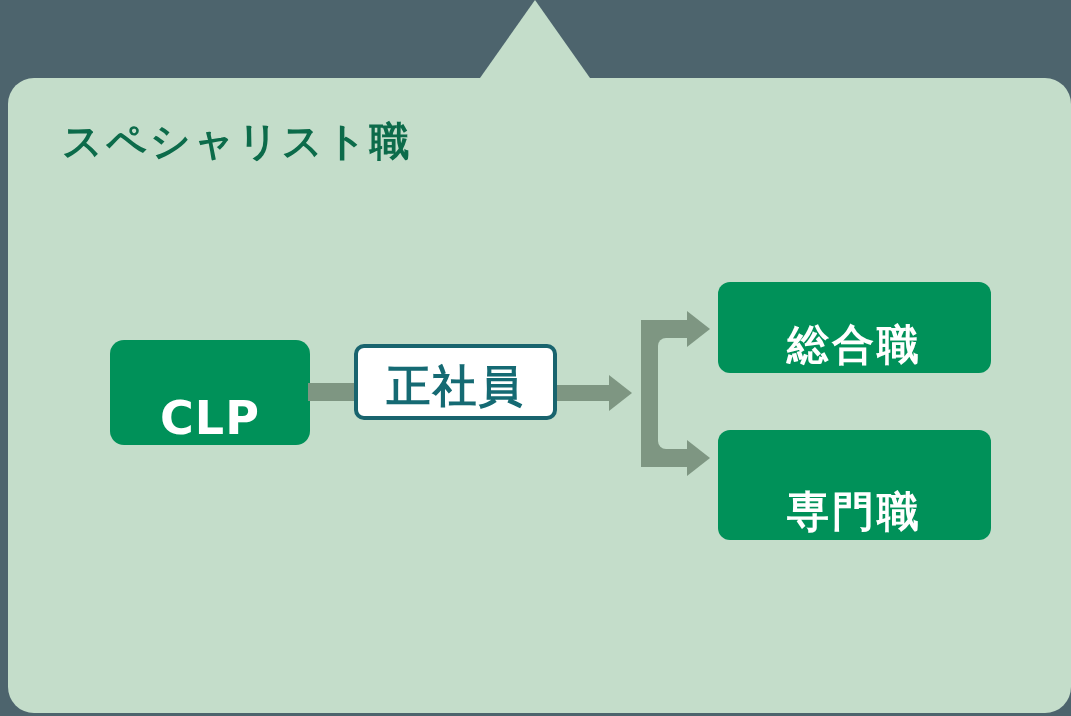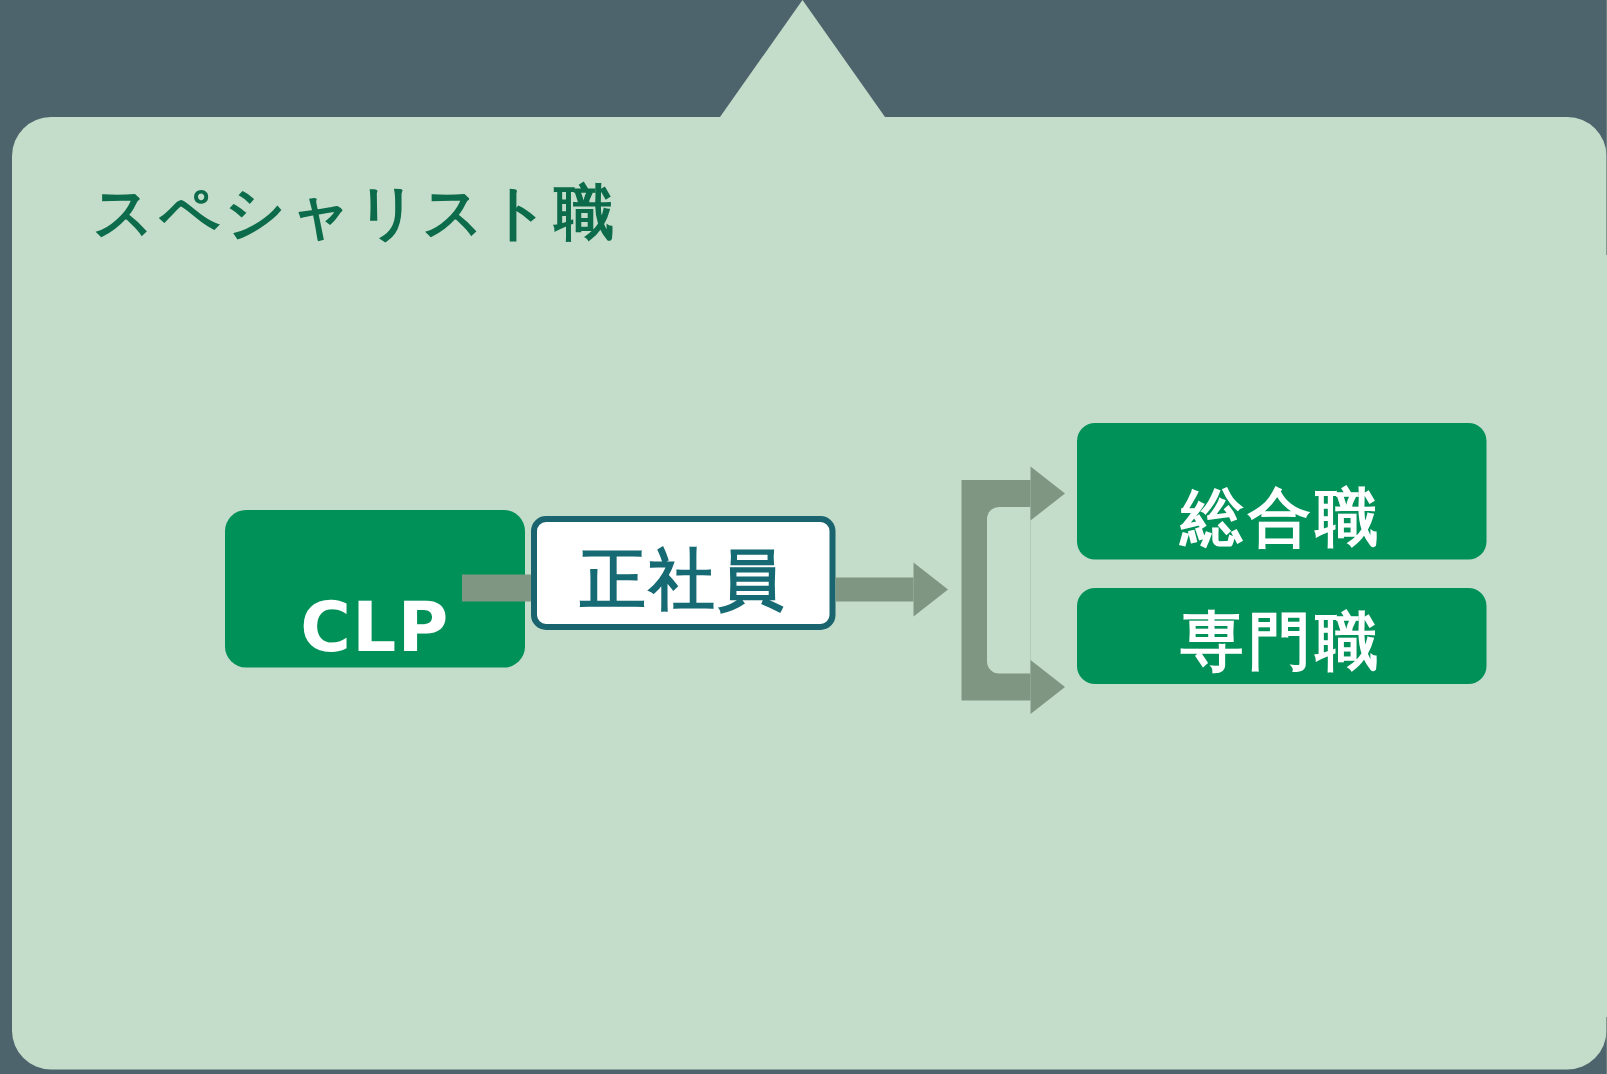--- a/index.html
+++ b/index.html
@@ -64,21 +64,20 @@
   .node-clp {
     left: 110px;
     top: 340px;
     width: 200px;
     height: 105px;
     background: var(--node-green);
     border-radius: 14px;
     color: var(--white);
     font-size: 46px;
     letter-spacing: 1px;
-    margin-left: 40px;
   }
   .node-seishain {
     left: 354px;
     top: 344px;
     width: 203px;
     height: 76px;
     background: var(--white);
     border: 4px solid var(--teal);
     border-radius: 10px;
     color: var(--teal-text);
@@ -88,21 +87,21 @@
   .node-branch {
     left: 718px;
     width: 273px;
     background: var(--node-green);
     border-radius: 12px;
     color: var(--white);
     font-size: 42px;
     letter-spacing: 3px;
   }
   .node-branch.top    { top: 282px; height: 91px; }
-  .node-branch.bottom { top: 392px; height: 64px; }
+  .node-branch.bottom { top: 430px; height: 110px; }
 
   .bar {
     position: absolute;
     background: var(--arrow);
   }
   .connector-left { left: 308px; top: 383px; width: 48px; height: 18px; }
   .arrow-main-shaft { left: 557px; top: 385px; width: 52px; height: 16px; }
   .arrowhead {
     position: absolute;
     width: 0;

